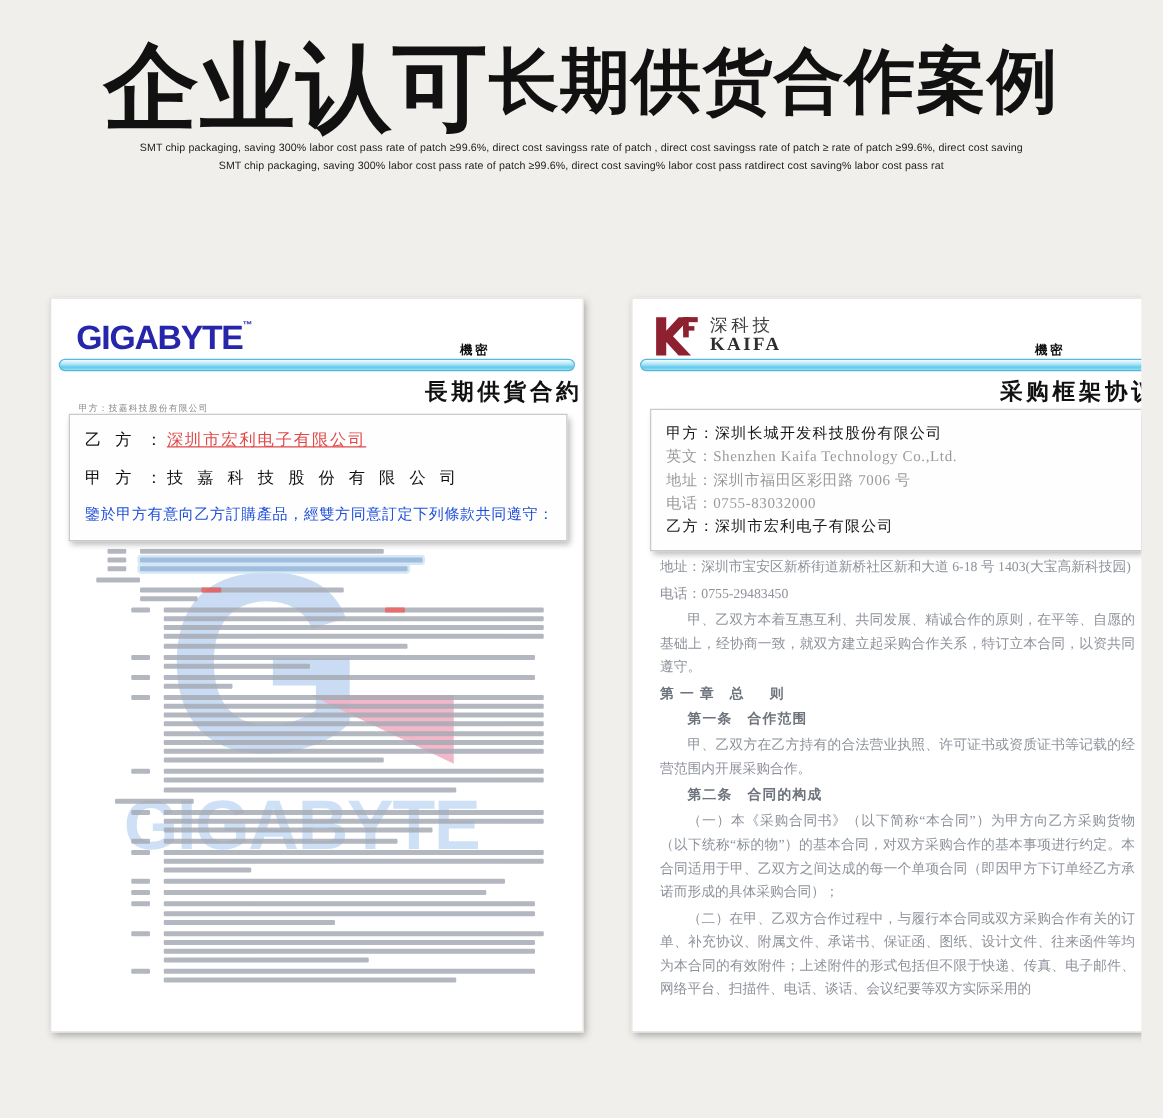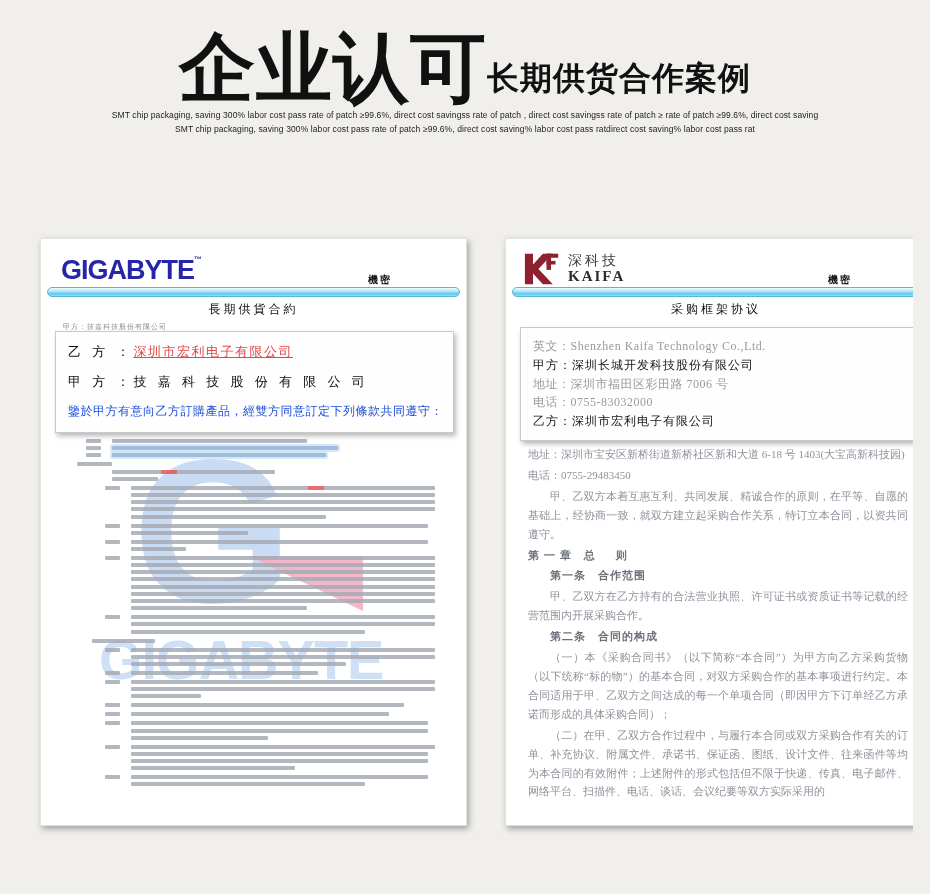--- a/index.html
+++ b/index.html
@@ -3,36 +3,36 @@
 <meta charset="utf-8">
 <style>
   html,body{margin:0;padding:0;background:#f0efec;}
   .page{position:relative;width:896px;height:894px;margin:0 auto;background:#f0efec;overflow:hidden;
         font-family:"Liberation Sans",sans-serif;}
 
   
   .header{position:absolute;top:0;left:0;width:100%;text-align:center;padding-top:28px;}
   .title-row{display:flex;justify-content:center;align-items:flex-end;color:#111;}
   .t-big{font-size:76px;font-weight:700;line-height:1.05;letter-spacing:1px;}
-  .t-sub{font-size:32px;font-weight:600;padding-bottom:7px;letter-spacing:1px;}
+  .t-sub{font-size:56px;font-weight:600;padding-bottom:7px;letter-spacing:1px;}
   .tagline{font-size:8.5px;line-height:14px;color:#1c1c1c;letter-spacing:0.1px;}
 
   
   .doc{position:absolute;top:238px;height:586px;background:#ffffff;overflow:hidden;
        box-shadow:2px 3px 6px rgba(70,70,70,.45);border:1px solid #e2e2e0;}
   .doc-left{left:23px;width:425px;}
   .doc-right{left:488px;width:420px;}
 
   .confidential{position:absolute;top:34px;right:74px;font-size:10px;font-weight:700;color:#111;
                 font-family:"Liberation Serif",serif;letter-spacing:2px;}
   .cyanbar{position:absolute;top:48px;left:6px;right:6px;height:8px;border-radius:5px;
            border:1px solid #55b8da;
            background:linear-gradient(180deg,#f2fcff 0%,#b2e7f8 40%,#63caec 72%,#90ddf4 100%);}
-  .doc-title{position:absolute;top:62px;left:0;width:100%;text-align:center;font-size:12px;
-             font-weight:400;color:#111;font-family:"Liberation Serif",serif;letter-spacing:3px;}
+  .doc-title{position:absolute;top:62px;left:0;width:100%;text-align:right;font-size:18px;
+             font-weight:700;color:#111;font-family:"Liberation Serif",serif;letter-spacing:3px;}
 
   
   .giga-logo{position:absolute;top:16px;left:20px;font-size:27px;font-weight:900;color:#2626ab;
              letter-spacing:-1px;font-family:"Liberation Sans",sans-serif;}
   .giga-tm{font-size:8px;vertical-align:top;font-weight:700;}
   .pre-line{position:absolute;top:83px;left:22px;font-size:7px;color:#8a8a8a;filter:blur(.4px);
             font-family:"Liberation Serif",serif;letter-spacing:1px;}
   .callout{position:absolute;left:14px;right:12px;background:#fefefe;border:1px solid #c9c9c9;
            box-shadow:2px 3px 5px rgba(0,0,0,.28);z-index:3;}
   .callout-left{top:92px;height:102px;display:flex;flex-direction:column;justify-content:space-between;
@@ -207,22 +207,22 @@
       <div class="kaifa-text">
         <span class="kaifa-cn">深科技</span>
         <span class="kaifa-en">KAIFA</span>
       </div>
     </div>
     <div class="confidential">機密</div>
     <div class="cyanbar"></div>
     <div class="doc-title">采购框架协议</div>
 
     <div class="callout callout-right">
+      <div class="cr-row cr-dark">甲方：深圳长城开发科技股份有限公司</div>
       <div class="cr-row cr-gray">英文：Shenzhen Kaifa Technology Co.,Ltd.</div>
-      <div class="cr-row cr-dark">甲方：深圳长城开发科技股份有限公司</div>
       <div class="cr-row cr-gray">地址：深圳市福田区彩田路 7006 号</div>
       <div class="cr-row cr-gray">电话：0755-83032000</div>
       <div class="cr-row cr-dark">乙方：深圳市宏利电子有限公司</div>
     </div>
 
     <div class="right-body">
         <p class="rp-addr">地址：深圳市宝安区新桥街道新桥社区新和大道 6-18 号 1403(大宝高新科技园)</p>
         <p class="rp-addr">电话：0755-29483450</p>
         <p class="rp-para">甲、乙双方本着互惠互利、共同发展、精诚合作的原则，在平等、自愿的基础上，经协商一致，就双方建立起采购合作关系，特订立本合同，以资共同遵守。</p>
         <p class="rp-chapter">第一章 总　则</p>

